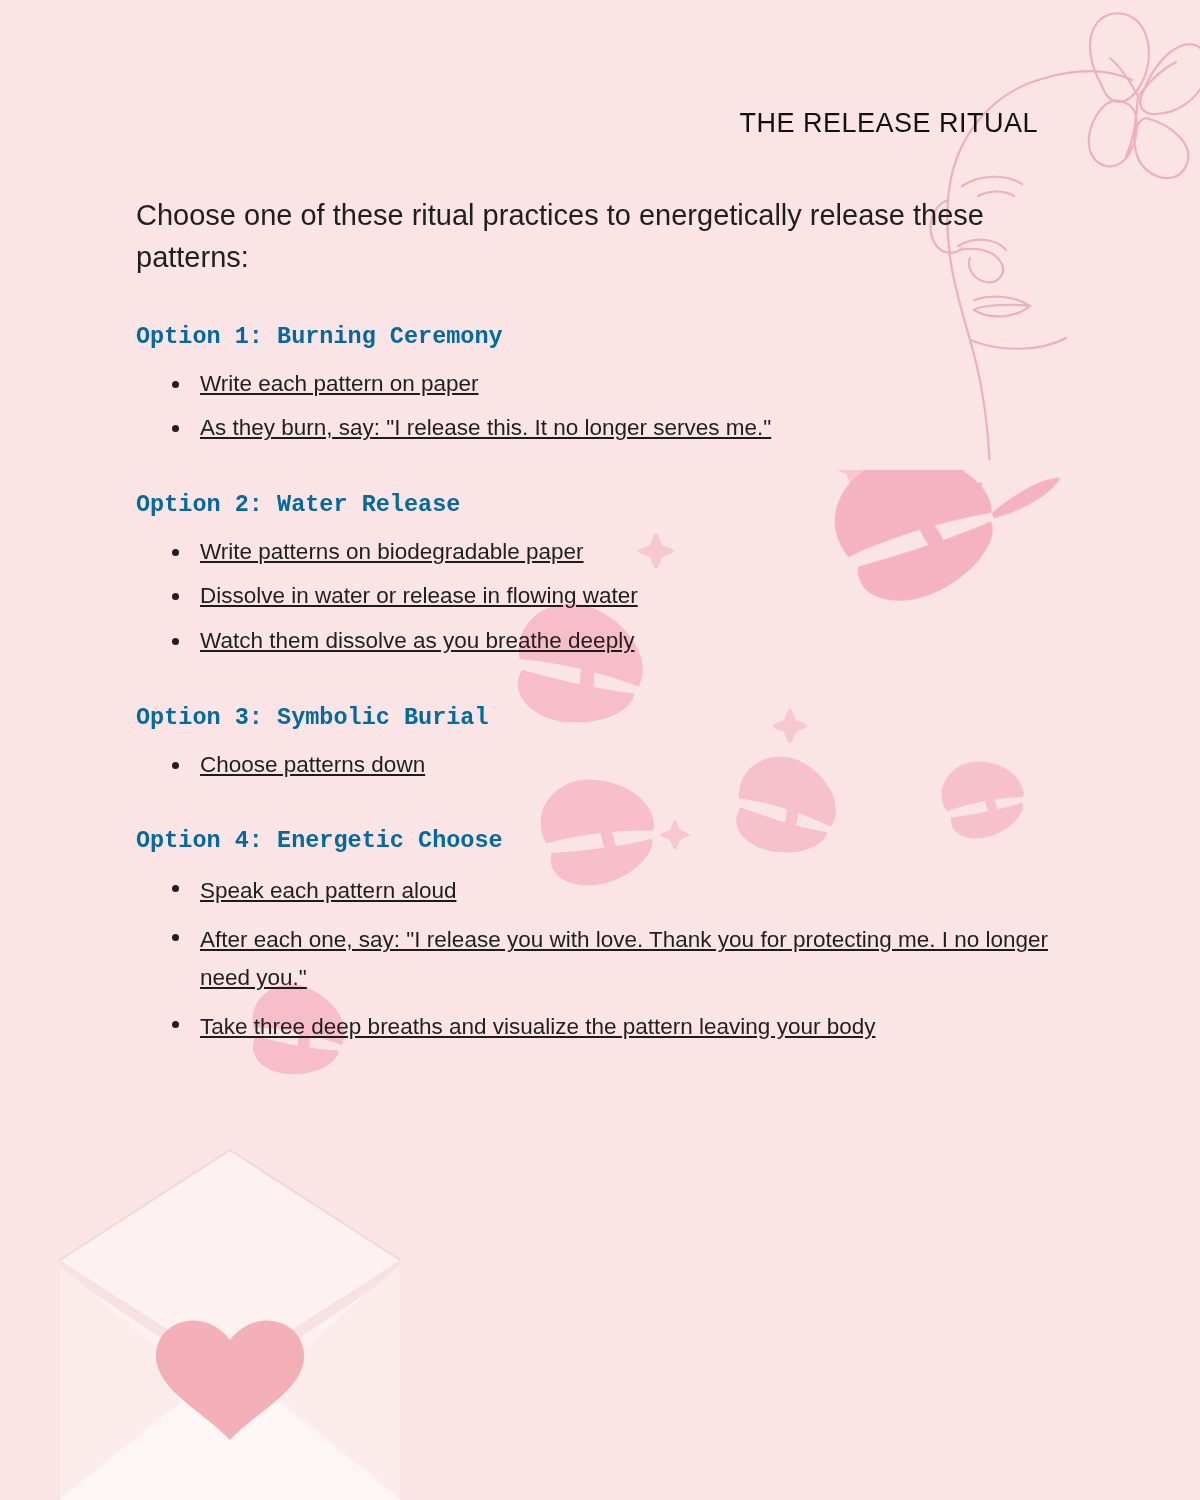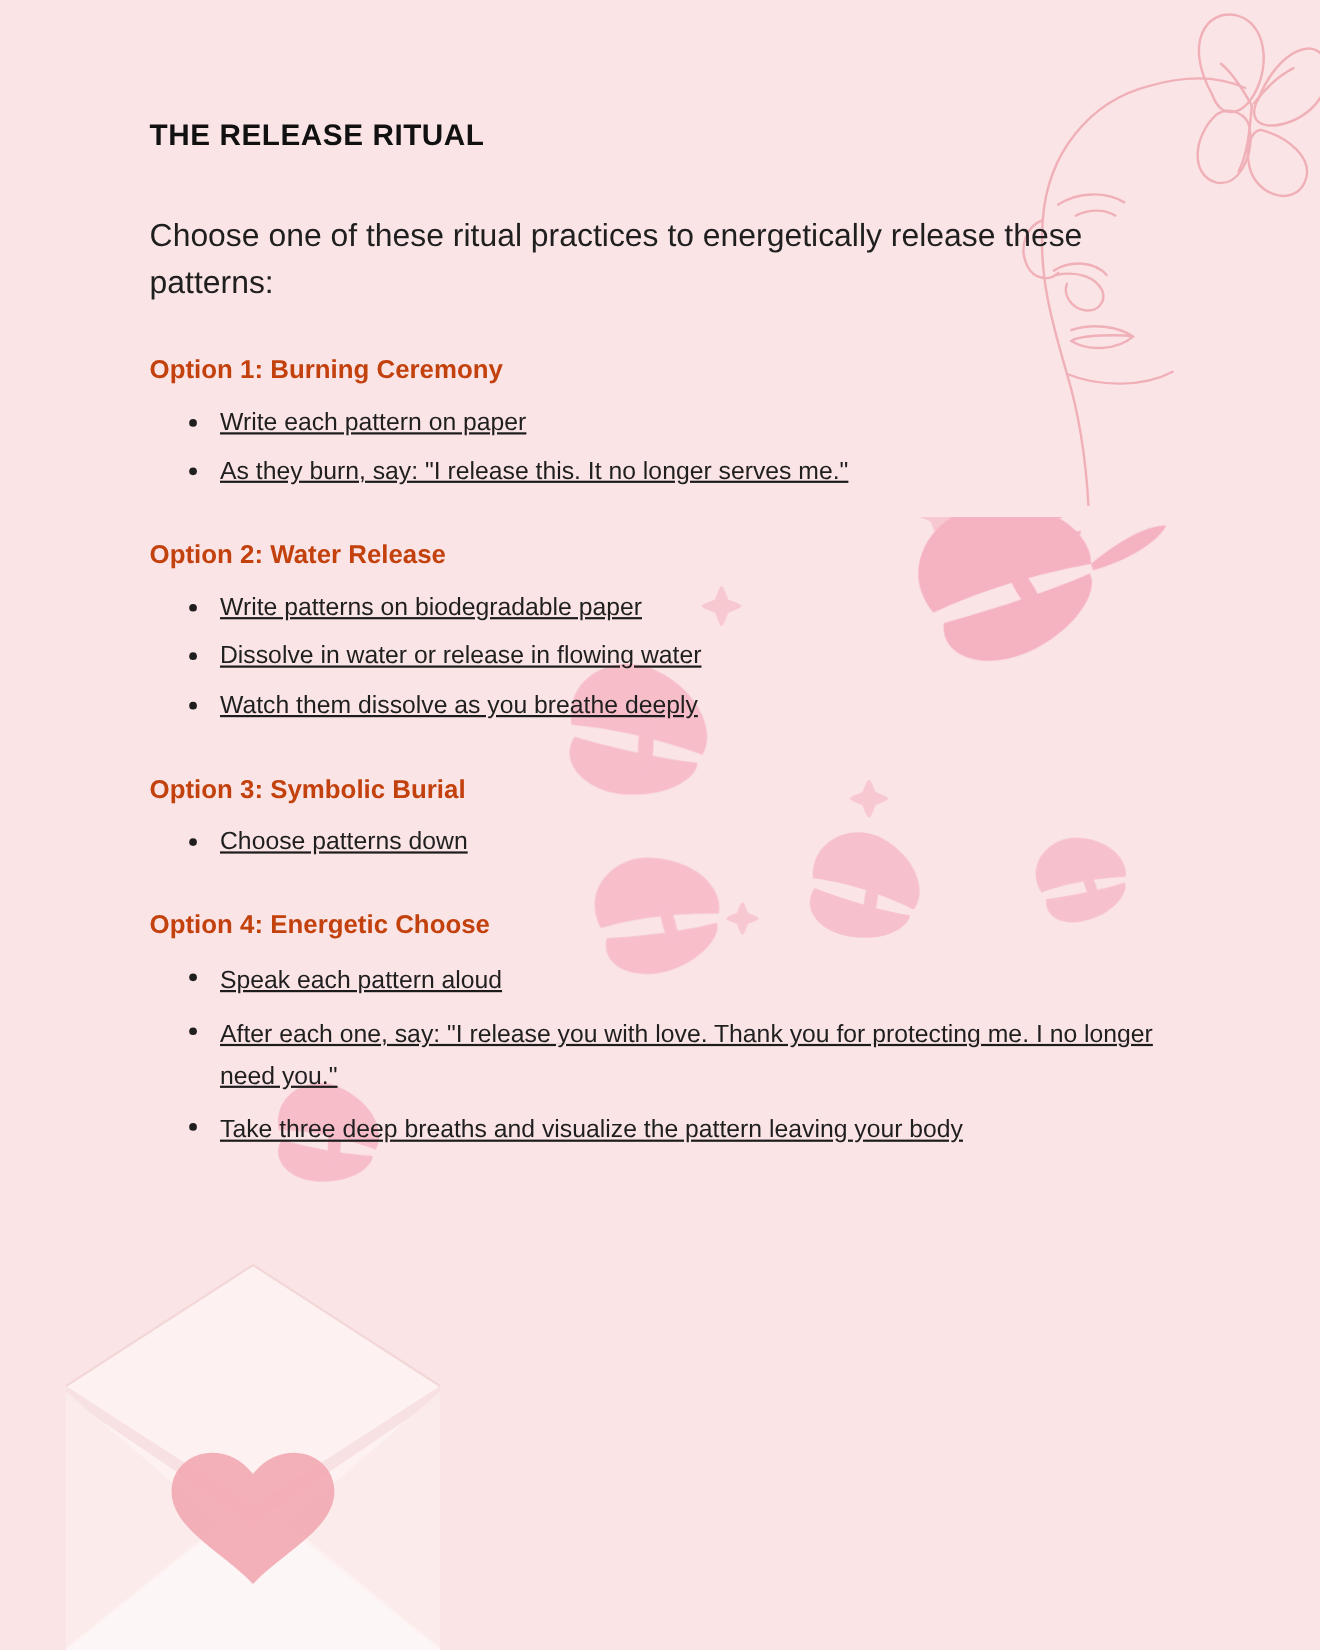--- a/index.html
+++ b/index.html
@@ -48,42 +48,43 @@
 
   
   .page {
     position: relative;
     z-index: 2;
     padding: 108px 132px 0 136px;
     box-sizing: border-box;
   }
 
   .doc-title {
-    text-align: left;
+    text-align: right;
     font-size: 27px;
-    font-weight: bold;
+    font-weight: normal;
     letter-spacing: 0.5px;
     color: #111111;
     margin: 0 0 56px 0;
     padding-right: 30px;
   }
 
   .intro {
     font-size: 29px;
     line-height: 1.44;
     color: #1f1f1f;
     margin: 0 0 44px 0;
     max-width: 890px;
   }
 
   .option-head {
     font-size: 23.5px;
     font-weight: bold;
-    color: #c2410c;
+    color: #0369a1;
     margin: 0 0 18px 0;
+    font-family: Liberation Mono, monospace;
   }
 
   ul.option-list {
     list-style: none;
     margin: 0 0 46px 0;
     padding: 0 0 0 22px;
     text-decoration: underline;
   }
   ul.option-list li {
     position: relative;

